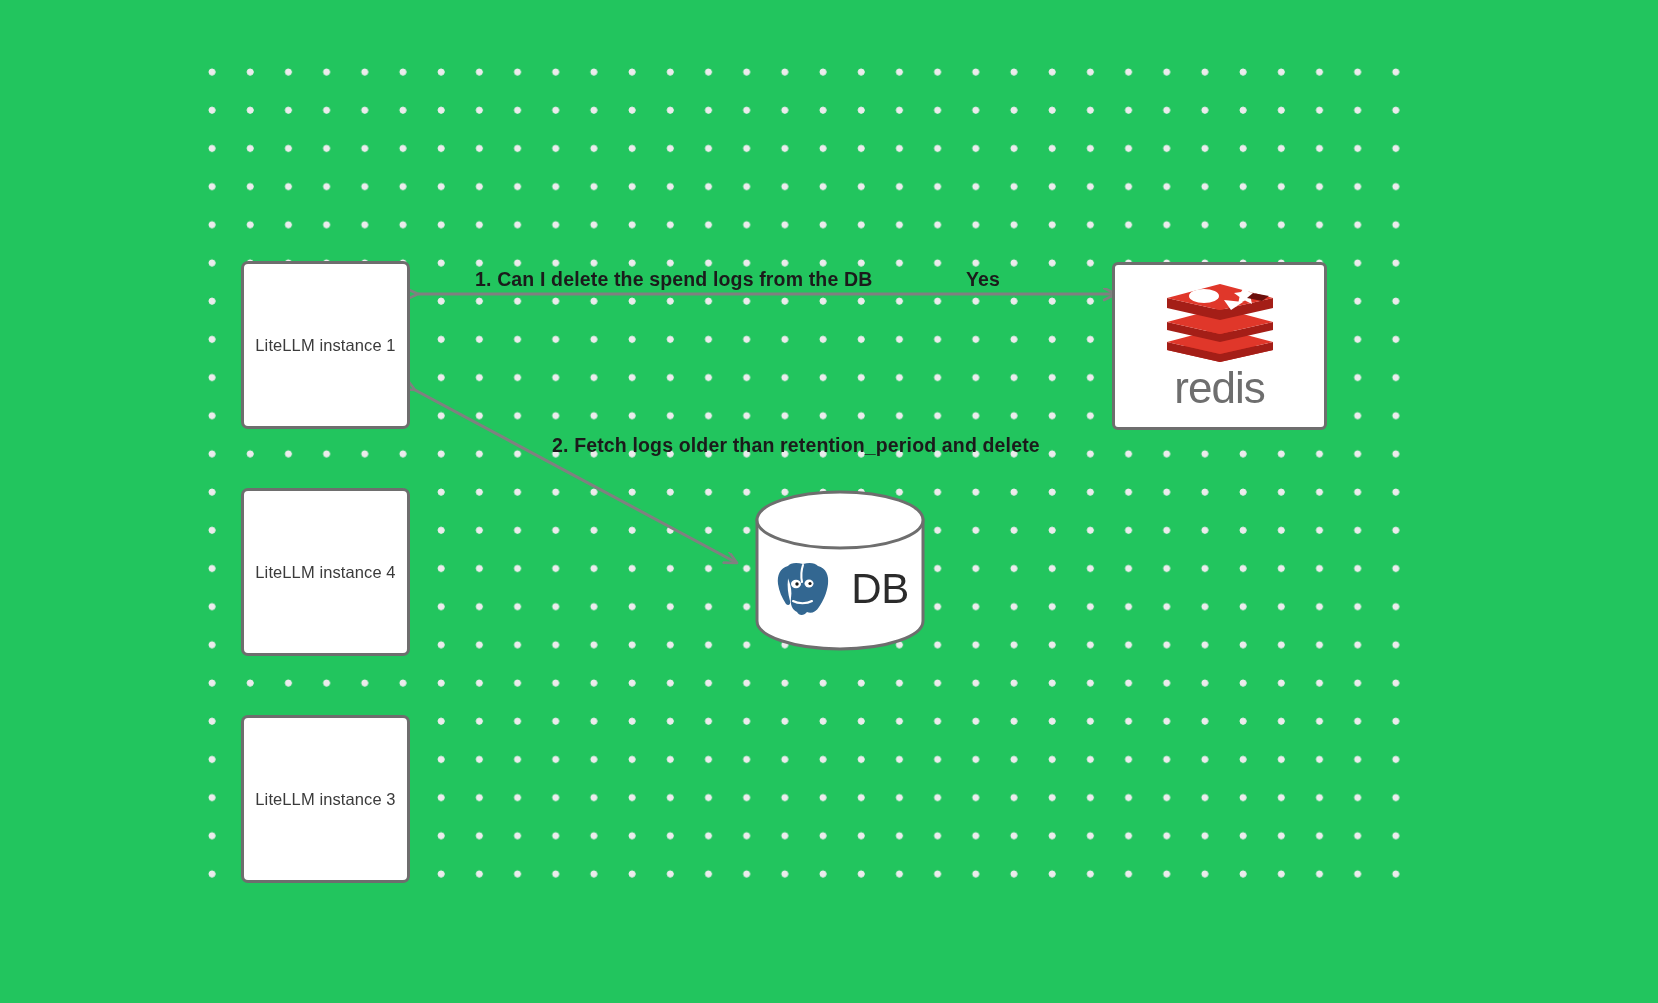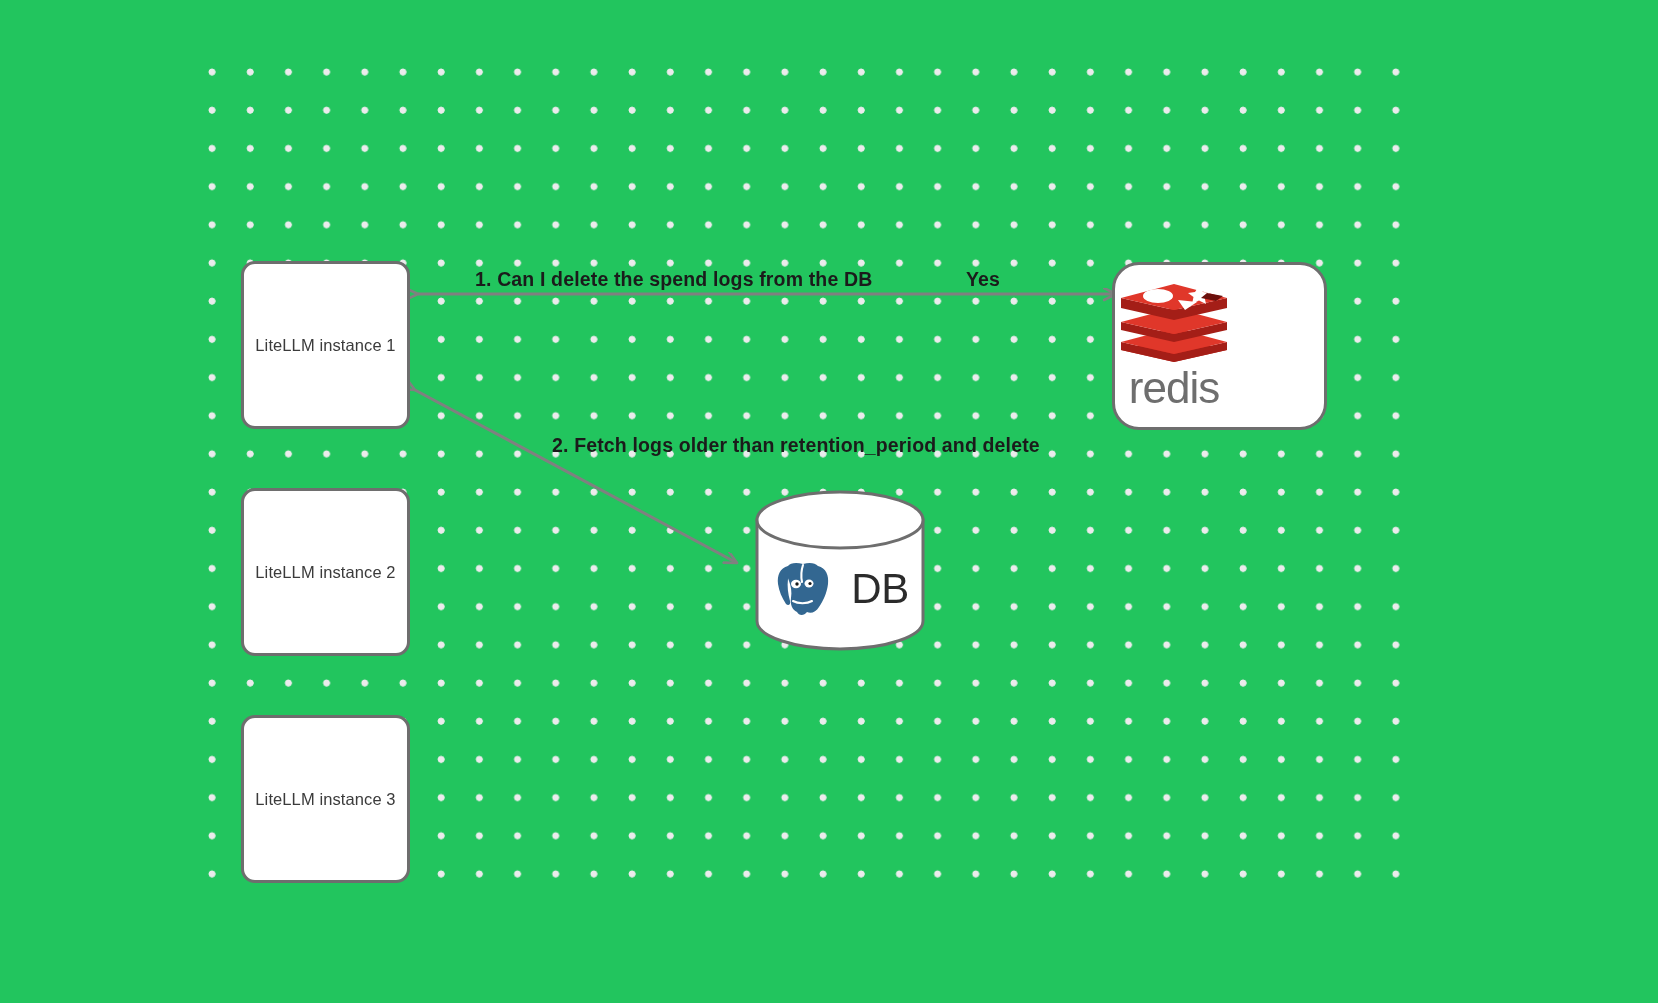--- a/index.html
+++ b/index.html
@@ -29,44 +29,44 @@
   }
   .node {
     position: absolute;
     box-sizing: border-box;
     background: #ffffff;
     border: 3px solid #6e6e6e;
   }
   .instance-box {
     width: 169px;
     height: 168px;
-    border-radius: 14px;
+    border-radius: 7px;
     display: flex;
     align-items: center;
     justify-content: center;
   }
   .instance-label {
     font-size: 16.5px;
     color: #3b3b3b;
     letter-spacing: .1px;
     font-family: "Liberation Sans", sans-serif;
   }
   #node-instance-1 { left: 241px; top: 261px; }
   #node-instance-2 { left: 241px; top: 488px; }
   #node-instance-3 { left: 241px; top: 715px; }
 
   #node-redis {
     left: 1112px;
     top: 262px;
     width: 215px;
     height: 168px;
-    border-radius: 27px;
+    border-radius: 6px;
     display: flex;
     flex-direction: column;
-    align-items: flex-start;
+    align-items: center;
     justify-content: center;
   }
   #redis-logo-wrap {
     display: flex;
     flex-direction: column;
     align-items: center;
     justify-content: center;
     margin-top: 2px;
   }
   #node-db {
@@ -144,21 +144,21 @@
 
   <div class="edge-label" id="label-yes">Yes</div>
 
   <div class="edge-label" id="label-step2">2.  Fetch logs older than retention_period and delete</div>
 
   <div class="node instance-box" id="node-instance-1">
     <span class="instance-label">LiteLLM instance 1</span>
   </div>
 
   <div class="node instance-box" id="node-instance-2">
-    <span class="instance-label">LiteLLM instance 2</span>
+    <span class="instance-label">LiteLLM instance 4</span>
   </div>
 
   <div class="node instance-box" id="node-instance-3">
     <span class="instance-label">LiteLLM instance 3</span>
   </div>
 
   <div class="node" id="node-redis">
     <div id="redis-logo-wrap">
       <svg width="118" height="78" viewBox="0 0 118 78">
 

